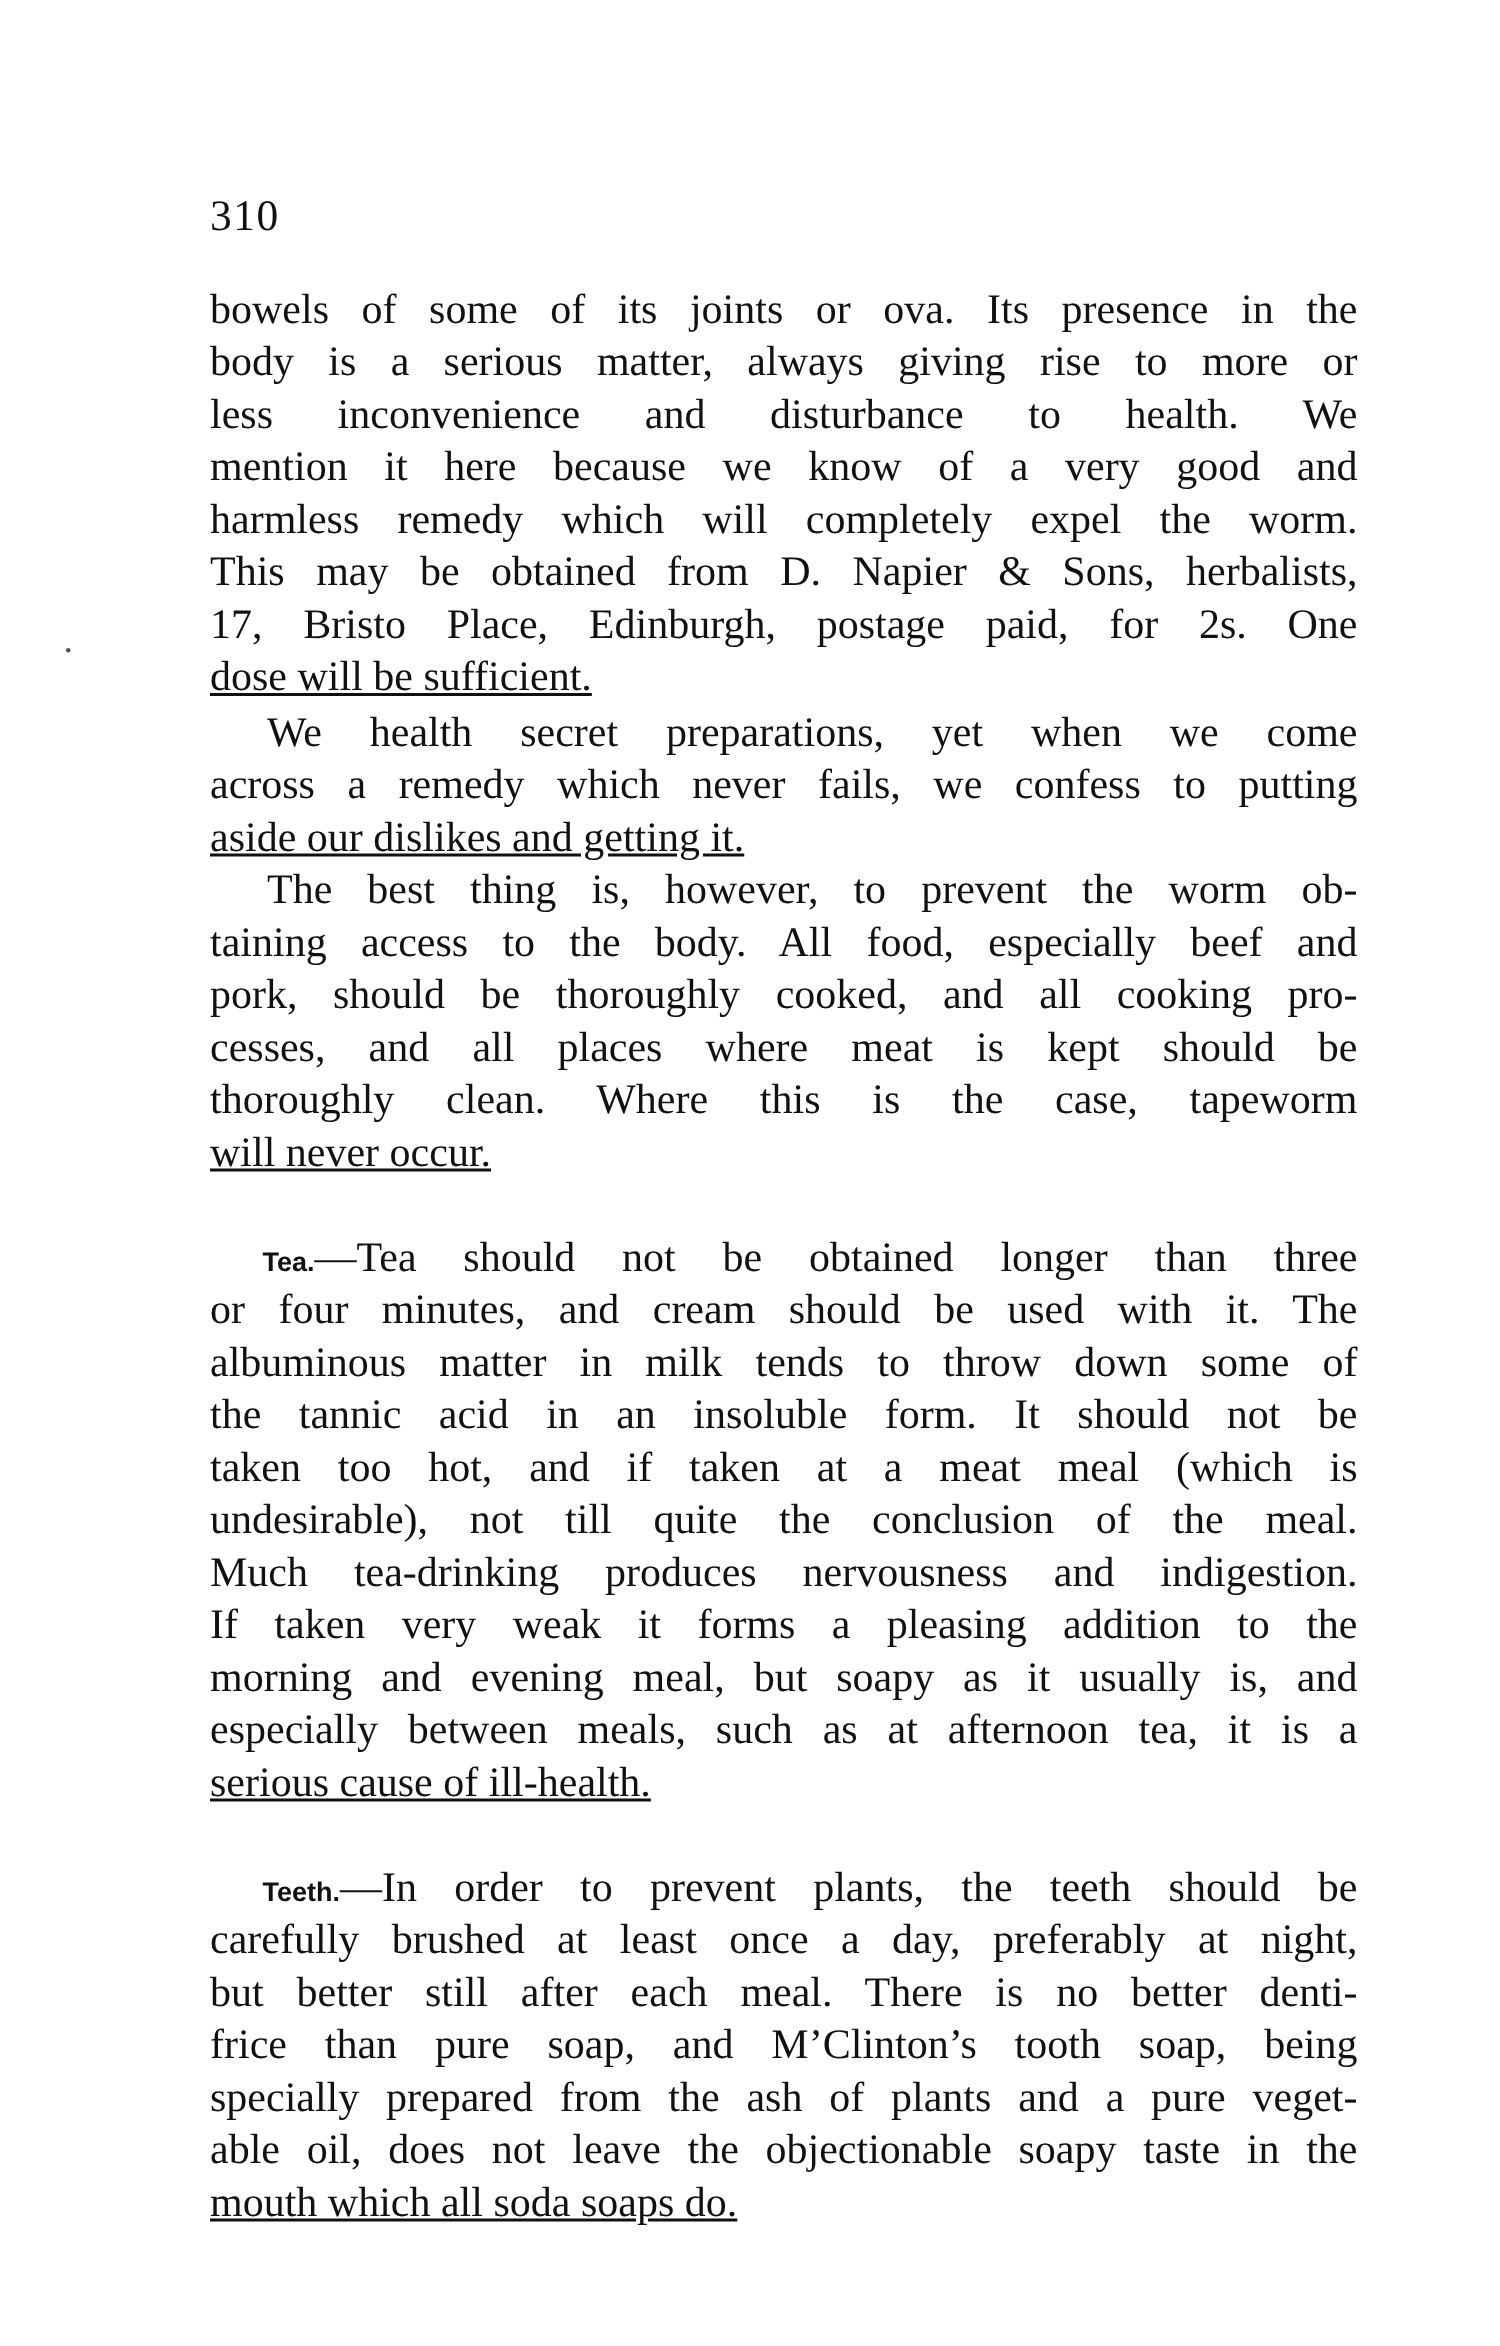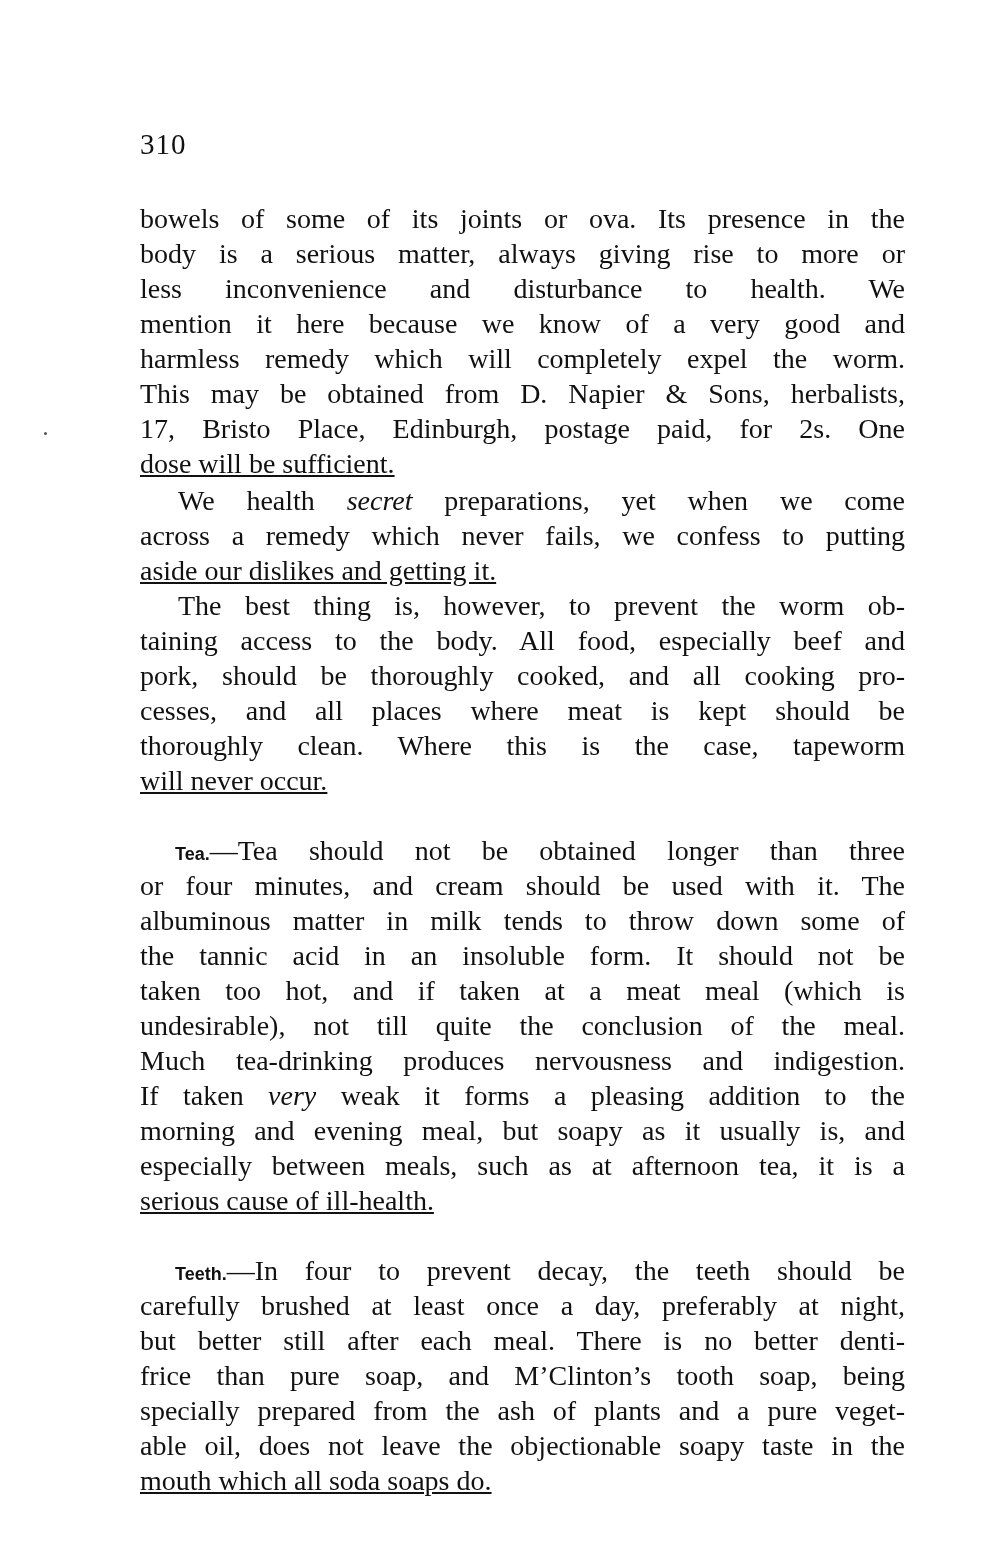--- a/index.html
+++ b/index.html
@@ -1,26 +1,26 @@
 <!DOCTYPE html>
 <html><head>
 <meta charset="utf-8">
 <style>
   html, body { margin: 0; padding: 0; background: #ffffff; }
   body { width: 1000px; height: 1564px; position: relative; overflow: hidden; color: #111111; }
   .page { position: absolute; left: 0; top: 0; width: 805px; height: 1564px; }
   .header { position: absolute; top: 128px; left: 140px; width: 765px; height: 40px; font-family: "Liberation Serif", "DejaVu Serif", serif; }
   .page-number { position: absolute; left: 0; top: 0; font-size: 29px; letter-spacing: 1px; }
   .running-head { position: absolute; left: 245px; top: 0; font-size: 27px; font-variant: small-caps; letter-spacing: 2.5px; }
-  .line { position: absolute; left: 140px; width: 765px; height: 34px; font-family: "Liberation Serif", "DejaVu Serif", serif; font-size: 28px; line-height: 34px; white-space: nowrap; text-align: justify; text-align-last: justify; margin-top: 12px; }
+  .line { position: absolute; left: 140px; width: 765px; height: 34px; font-family: "Liberation Serif", "DejaVu Serif", serif; font-size: 28px; line-height: 34px; white-space: nowrap; text-align: justify; text-align-last: justify; }
   .line.last { text-align-last: left; text-decoration: underline; }
   .line.indent { left: 178px; width: 727px; }
   .line.indent2 { left: 175px; width: 730px; }
   .head-word { font-family: "Liberation Sans", "DejaVu Sans", sans-serif; font-weight: bold; font-size: 18px; letter-spacing: 0px; }
-  .ital { font-style: italic; }
+  .ital { }
   .stray-dot { position: absolute; left: 44px; top: 432px; width: 3px; height: 3px; background: #555; border-radius: 50%; }
 </style>
 </head>
 <body>
 
 <div class="page">
 
   <div class="header">
     <span class="page-number">310</span>
   </div>
@@ -61,21 +61,21 @@
     <div class="line" style="top:962px">taken too hot, and if taken at a meat meal (which is</div>
     <div class="line" style="top:997px">undesirable), not till quite the conclusion of the meal.</div>
     <div class="line" style="top:1032px">Much tea-drinking produces nervousness and indigestion.</div>
     <div class="line" style="top:1067px"><span>If taken </span><span class="ital">very</span><span> weak it forms a pleasing addition to the</span></div>
     <div class="line" style="top:1102px">morning and evening meal, but soapy as it usually is, and</div>
     <div class="line" style="top:1137px">especially between meals, such as at afternoon tea, it is a</div>
     <div class="line last" style="top:1172px">serious cause of ill-health.</div>
   </div>
 
   <div>
-    <div class="line indent2" style="top:1242px"><span class="head-word">Teeth.</span><span>—In four to prevent decay, the teeth should be</span></div>
+    <div class="line indent2" style="top:1242px"><span class="head-word">Teeth.</span><span>—In order to prevent plants, the teeth should be</span></div>
     <div class="line" style="top:1277px">carefully brushed at least once a day, preferably at night,</div>
     <div class="line" style="top:1312px">but better still after each meal.  There is no better denti-</div>
     <div class="line" style="top:1347px">frice than pure soap, and M’Clinton’s tooth soap, being</div>
     <div class="line" style="top:1382px">specially prepared from the ash of plants and a pure veget-</div>
     <div class="line" style="top:1417px">able oil, does not leave the objectionable soapy taste in the</div>
     <div class="line last" style="top:1452px">mouth which all soda soaps do.</div>
   </div>
 
 </div>
 

